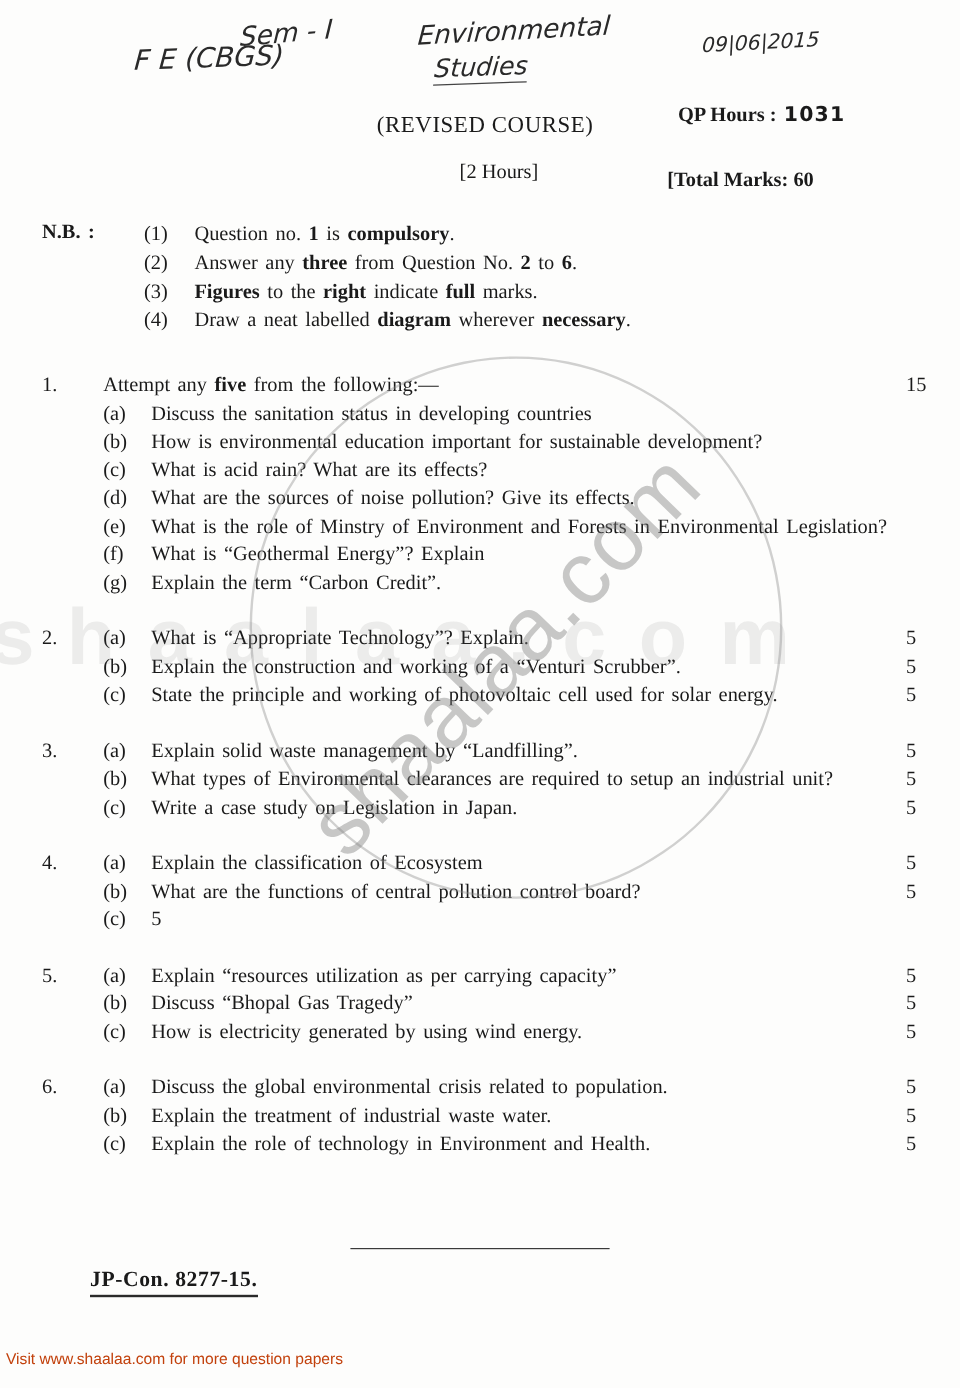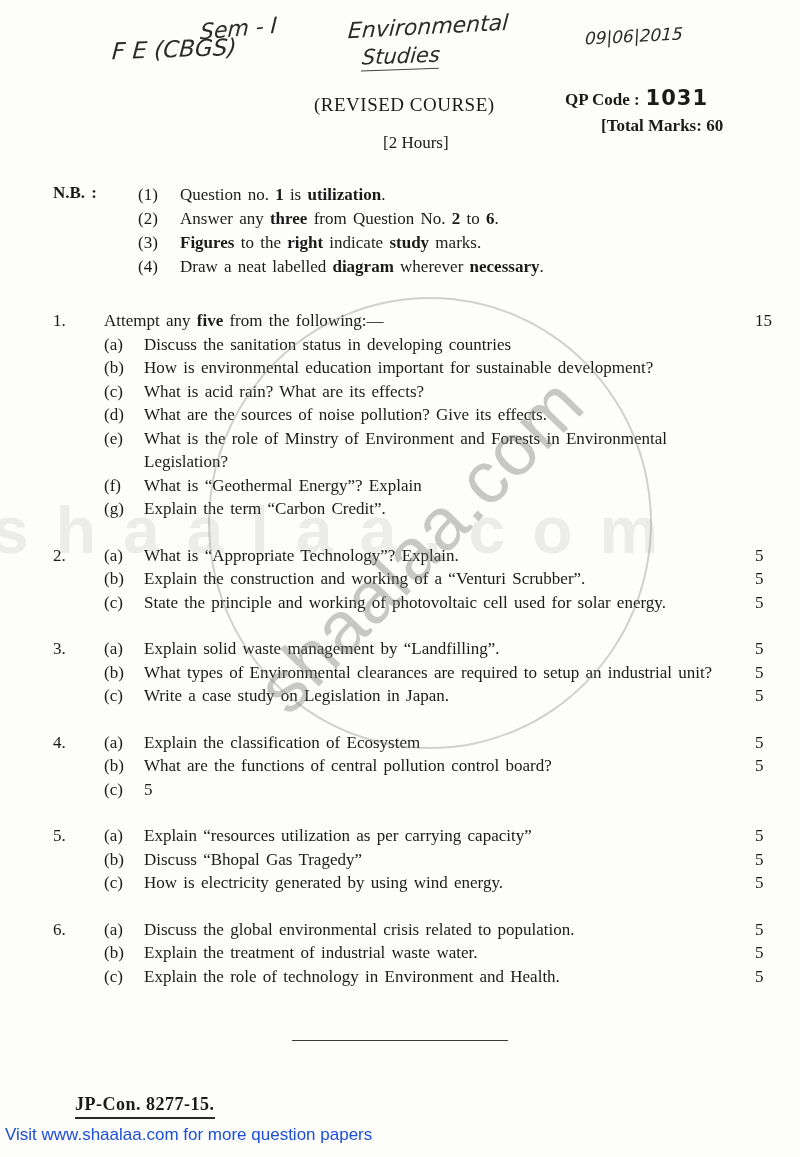--- a/index.html
+++ b/index.html
@@ -22,44 +22,44 @@
     white-space:nowrap;
   }
   .hand-course{left:112px;top:36px;font-size:23px;transform:rotate(-2deg) skewX(-6deg);}
   .hand-sem{left:200px;top:16px;font-size:22px;transform:rotate(-5deg) skewX(-8deg);}
   .hand-subj1{left:348px;top:14px;font-size:22px;transform:rotate(-3deg) skewX(-7deg);}
   .hand-subj2{left:362px;top:44px;font-size:21px;transform:rotate(-2deg) skewX(-7deg);border-bottom:1.5px solid #444;padding-bottom:1px;}
   .hand-date{left:585px;top:26px;font-size:17px;transform:rotate(-3deg) skewX(-6deg);}
   
   .course-type{position:absolute;left:314px;top:94px;font-weight:normal;font-size:19px;letter-spacing:.5px;}
   .qp-code{position:absolute;left:565px;top:86px;font-weight:bold;font-size:17px;white-space:nowrap;}
-  .qp-code .val{font-family:"DejaVu Sans", sans-serif;font-weight:700;font-size:21px;margin-left:6px;letter-spacing:1px;}
+  .qp-code .val{font-family:"DejaVu Sans", sans-serif;font-weight:700;font-size:17px;margin-left:6px;letter-spacing:1px;}
   .duration{position:absolute;left:383px;top:133px;font-weight:normal;font-size:17px;}
-  .total-marks{position:absolute;left:556px;top:116px;font-weight:bold;font-size:17px;margin-left:45px;}
-  
-  .main{position:absolute;left:0;top:0;width:800px;padding:183px 15px 0 53px;box-sizing:border-box;z-index:1;word-spacing:2px;}
+  .total-marks{position:absolute;left:556px;top:140px;font-weight:bold;font-size:17px;}
+  
+  .main{position:absolute;left:0;top:0;width:800px;padding:183px 15px 0 35px;box-sizing:border-box;z-index:1;word-spacing:2px;}
   .nb{display:flex;}
   .nb-label{width:85px;flex:none;font-weight:bold;}
   .nb-items{flex:1;}
   .nb-row{display:flex;line-height:24px;}
   .nb-num{width:42px;flex:none;}
   .nb-text{flex:1;}
   .q-block{display:flex;margin-top:23px;}
   .q-block.first{margin-top:30px;}
   .q-num{width:51px;flex:none;line-height:23.5px;}
   .q-content{flex:1;}
   .q-row{display:flex;line-height:23.5px;}
   .q-intro{flex:1;}
   .p-label{width:40px;flex:none;}
   .p-text{flex:1;padding-right:10px;}
   .p-marks,.q-marks{width:30px;flex:none;text-align:left;}
   
   .divider{position:absolute;left:292px;top:1040px;width:216px;border-top:1.5px solid #3a3a3a;z-index:1;}
-  .con-number{position:absolute;left:75px;top:1094px;font-weight:bold;font-size:18px;border-bottom:2.5px solid #2a2a2a;padding-bottom:2px;z-index:1;letter-spacing:.5px;}
-  .site-note{position:absolute;left:5px;top:1125px;font-family:"Liberation Sans", sans-serif;font-size:17px;color:#1d4ed8;z-index:1;}
+  .con-number{position:absolute;left:75px;top:1056px;font-weight:bold;font-size:18px;border-bottom:2.5px solid #2a2a2a;padding-bottom:2px;z-index:1;letter-spacing:.5px;}
+  .site-note{position:absolute;left:5px;top:1125px;font-family:"Liberation Sans", sans-serif;font-size:13px;color:#c2410c;z-index:1;}
   
   .wm{pointer-events:none;}
   .wm-circle{position:absolute;left:208px;top:297px;width:440px;height:448px;border:2.5px solid rgba(140,140,140,.40);border-radius:50%;z-index:2;}
   .wm-diag{
     position:absolute;left:420px;top:545px;z-index:2;
     font-family:"Liberation Sans", sans-serif;
     font-size:74px;color:rgba(125,125,125,.42);
     transform:translate(-50%,-50%) rotate(-46deg);
     white-space:nowrap;letter-spacing:1px;
   }
@@ -81,40 +81,40 @@
   <div class="wm wm-diag">shaalaa.com</div>
 
   <div class="hand hand-course">F E (CBGS)</div>
   <div class="hand hand-sem">Sem - I</div>
   <div class="hand hand-subj1">Environmental</div>
   <div class="hand hand-subj2">Studies</div>
   <div class="hand hand-date">09|06|2015</div>
 
   <div class="course-type">(REVISED COURSE)</div>
   <div class="qp-code">
-    <span>QP Code :</span><span class="val">1031</span>
+    <span>QP Hours :</span><span class="val">1031</span>
   </div>
   <div class="duration">[2 Hours]</div>
   <div class="total-marks">[Total Marks: 60</div>
 
   <div class="main">
     <div class="nb">
       <div class="nb-label">N.B. :</div>
       <div class="nb-items">
           <div class="nb-row">
     <div class="nb-num">(1)</div>
-    <div class="nb-text">Question no. <b>1</b> is <b>utilization</b>.</div>
+    <div class="nb-text">Question no. <b>1</b> is <b>compulsory</b>.</div>
   </div>
           <div class="nb-row">
     <div class="nb-num">(2)</div>
     <div class="nb-text">Answer any <b>three</b> from Question No. <b>2</b> to <b>6</b>.</div>
   </div>
           <div class="nb-row">
     <div class="nb-num">(3)</div>
-    <div class="nb-text"><b>Figures</b> to the <b>right</b> indicate <b>study</b> marks.</div>
+    <div class="nb-text"><b>Figures</b> to the <b>right</b> indicate <b>full</b> marks.</div>
   </div>
           <div class="nb-row">
     <div class="nb-num">(4)</div>
     <div class="nb-text">Draw a neat labelled <b>diagram</b> wherever <b>necessary</b>.</div>
   </div>
         </div>
     </div>
     <div>
         <div class="q-block first">
     <div class="q-num">1.</div>

